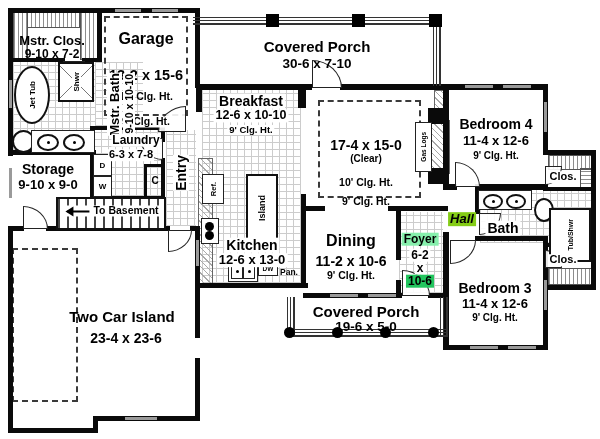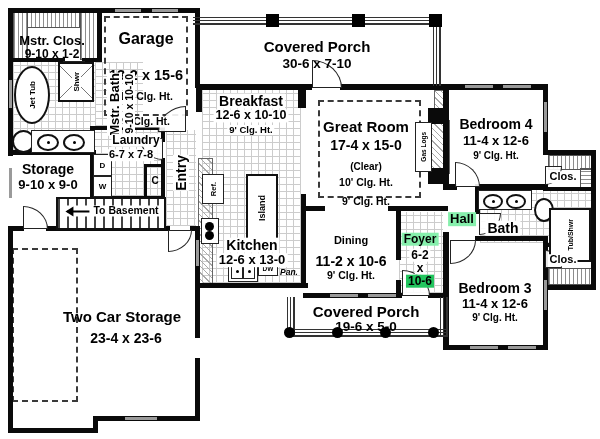--- a/index.html
+++ b/index.html
@@ -196,96 +196,95 @@
   <div class="box fxlabel" style="left:246px;top:174px;width:28px;height:64px;">
     <span class="vtext" style="font-size:9px;">Island</span>
   </div>
   <div class="stove" style="left:201px;top:218px;width:16px;height:24px;"></div>
   <div class="thinbox" style="left:228px;top:261px;width:28px;height:19px;"></div>
   <div class="thinbox sinkdot" style="left:231px;top:264px;width:10px;height:13px;"></div>
   <div class="thinbox sinkdot" style="left:243px;top:264px;width:10px;height:13px;"></div>
   <div class="thinbox fxlabel" style="left:258px;top:260px;width:18px;height:14px;font-size:6.5px;">
     <span>DW</span>
   </div>
-  <div class="lbl" style="left:289px;top:272px;font-size:8.5px;font-style:italic;">Pan.</div>
+  <div class="lbl" style="left:289px;top:272px;font-size:8.5px;">Pan.</div>
 
   <div class="w" style="left:428px;top:108px;width:20px;height:16px;"></div>
   <div class="w" style="left:428px;top:168px;width:20px;height:16px;"></div>
   <div class="thinbox fxlabel" style="left:415px;top:122px;width:15px;height:48px;">
     <span class="vtext" style="font-size:6.5px;">Gas Logs</span>
   </div>
 
   <div class="thinbox" style="left:478px;top:190px;width:52px;height:18px;"></div>
   <div class="oval sinkdot" style="left:483px;top:194px;width:16px;height:11px;"></div>
   <div class="oval sinkdot" style="left:506px;top:194px;width:16px;height:11px;"></div>
   <div class="oval" style="left:534px;top:198px;width:16px;height:20px;"></div>
   <div class="box fxlabel" style="left:549px;top:208px;width:38px;height:50px;">
     <span class="vtext" style="font-size:7px;">Tub/Shwr</span>
   </div>
 
   <div class="lbl" style="left:52px;top:41px;font-size:13px;">Mstr. Clos.</div>
-  <div class="lbl" style="left:52px;top:54px;font-size:12px;">9-10 x 1-2</div>
+  <div class="lbl" style="left:52px;top:54px;font-size:12px;">9-10 x 7-2</div>
 
   <div class="lbl" style="left:146px;top:39px;font-size:16px;">Garage</div>
   <div class="lbl" style="left:146px;top:76px;font-size:14.5px;">13-2 x 15-6</div>
   <div class="lbl" style="left:146px;top:97px;font-size:10.5px;">10' Clg. Ht.</div>
   <div class="lbl" style="left:146px;top:122px;font-size:10.5px;background:#fff;padding:0 2px;">9' Clg. Ht.</div>
 
   <div class="vwrap" style="left:99px;top:60px;width:44px;height:88px;gap:1px;">
     <span class="vtext" style="font-size:13px;background:#fff;">Mstr. Bath</span>
     <span class="vtext" style="font-size:10.5px;background:#fff;">9-10 x 10-10</span>
   </div>
 
   <div class="lbl" style="left:136px;top:140px;font-size:12px;background:#fff;padding:0 1px;">Laundry</div>
-  <div class="lbl" style="left:131px;top:155px;font-size:11px;background:#fff;padding:0 1px;">6-7 x 7-8</div>
+  <div class="lbl" style="left:131px;top:155px;font-size:11px;background:#fff;padding:0 1px;">6-3 x 7-8</div>
 
   <div class="lbl" style="left:48px;top:169px;font-size:14px;">Storage</div>
   <div class="lbl" style="left:48px;top:185px;font-size:13px;">9-10 x 9-0</div>
 
   <div class="vwrap" style="left:167px;top:142px;width:28px;height:62px;">
     <span class="vtext" style="font-size:14px;background:#fff;">Entry</span>
   </div>
 
   <div class="lbl" style="left:317px;top:47px;font-size:15px;">Covered Porch</div>
   <div class="lbl" style="left:317px;top:64px;font-size:13.5px;">30-6 x 7-10</div>
 
   <div class="lbl" style="left:251px;top:101px;font-size:14px;background:#fff;padding:0 2px;">Breakfast</div>
   <div class="lbl" style="left:251px;top:116px;font-size:12.5px;background:#fff;padding:0 2px;">12-6 x 10-10</div>
   <div class="lbl" style="left:251px;top:130px;font-size:9.5px;background:#fff;padding:0 2px;">9' Clg. Ht.</div>
 
   <div class="lbl" style="left:252px;top:245px;font-size:14px;background:#fff;padding:0 2px;">Kitchen</div>
   <div class="lbl" style="left:252px;top:260px;font-size:13px;background:#fff;padding:0 2px;">12-6 x 13-0</div>
 
-  <div class="lbl" style="left:366px;top:127px;font-size:15px;">Great Room</div>
   <div class="lbl" style="left:366px;top:145px;font-size:14px;">17-4 x 15-0</div>
-  <div class="lbl" style="left:366px;top:159px;font-size:10px;margin-top:8px;">(Clear)</div>
+  <div class="lbl" style="left:366px;top:159px;font-size:10px;">(Clear)</div>
   <div class="lbl" style="left:366px;top:183px;font-size:10.5px;">10' Clg. Ht.</div>
   <div class="lbl" style="left:366px;top:202px;font-size:10.5px;">9' Clg. Ht.</div>
 
-  <div class="lbl" style="left:351px;top:241px;font-size:11px;">Dining</div>
+  <div class="lbl" style="left:351px;top:241px;font-size:16px;">Dining</div>
   <div class="lbl" style="left:351px;top:261px;font-size:14px;">11-2 x 10-6</div>
   <div class="lbl" style="left:351px;top:276px;font-size:10.5px;">9' Clg. Ht.</div>
 
   <div class="lbl" style="left:420px;top:239px;font-size:12px;background:#86efac;padding:0 2px;">Foyer</div>
   <div class="lbl" style="left:420px;top:255px;font-size:12px;background:#fff;padding:0 2px;">6-2</div>
   <div class="lbl" style="left:420px;top:268px;font-size:12px;background:#fff;padding:0 2px;">x</div>
   <div class="lbl" style="left:420px;top:281px;font-size:12px;background:#22c55e;padding:0 2px;">10-6</div>
 
   <div class="lbl" style="left:366px;top:312px;font-size:15px;">Covered Porch</div>
   <div class="lbl" style="left:366px;top:327px;font-size:13.5px;">19-6 x 5-0</div>
 
   <div class="lbl" style="left:496px;top:124px;font-size:14px;">Bedroom 4</div>
   <div class="lbl" style="left:496px;top:141px;font-size:13px;">11-4 x 12-6</div>
   <div class="lbl" style="left:496px;top:156px;font-size:10px;">9' Clg. Ht.</div>
 
   <div class="lbl" style="left:495px;top:288px;font-size:14px;">Bedroom 3</div>
   <div class="lbl" style="left:495px;top:304px;font-size:13px;">11-4 x 12-6</div>
   <div class="lbl" style="left:495px;top:318px;font-size:10px;">9' Clg. Ht.</div>
 
-  <div class="lbl" style="left:462px;top:219px;font-size:13px;background:#86efac;padding:0 2px;">Hall</div>
+  <div class="lbl" style="left:462px;top:219px;font-size:13px;background:#84cc16;padding:0 2px;font-style:italic;">Hall</div>
   <div class="lbl" style="left:503px;top:228px;font-size:14px;background:#fff;padding:0 2px;">Bath</div>
   <div class="lbl" style="left:563px;top:177px;font-size:11px;background:#fff;padding:0 1px;">Clos.</div>
   <div class="lbl" style="left:563px;top:260px;font-size:11px;background:#fff;padding:0 1px;">Clos.</div>
 
-  <div class="lbl" style="left:122px;top:317px;font-size:15px;">Two Car Storage</div>
+  <div class="lbl" style="left:122px;top:317px;font-size:15px;">Two Car Island</div>
   <div class="lbl" style="left:126px;top:338px;font-size:14px;">23-4 x 23-6</div>
 
 </div>
 
 </body></html>

